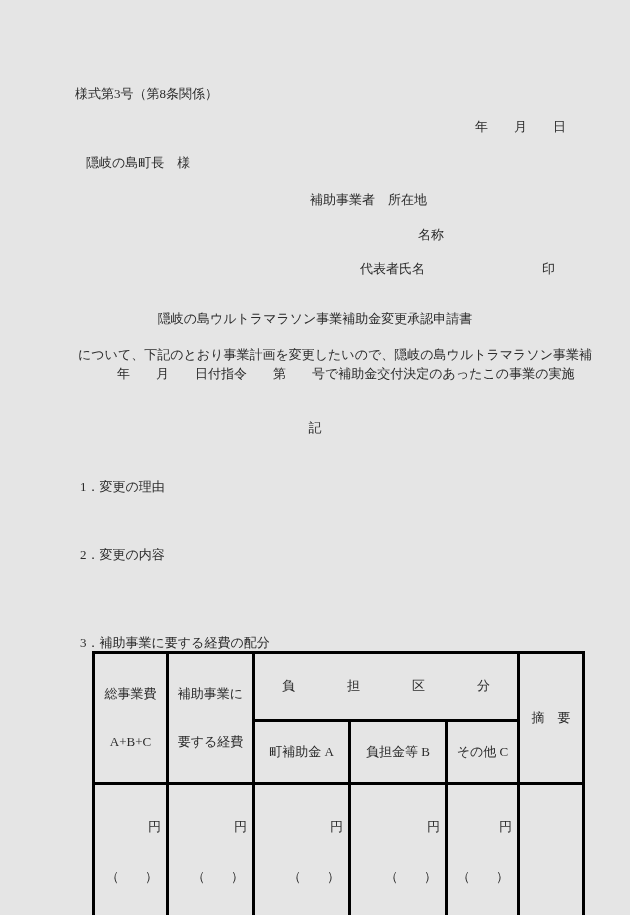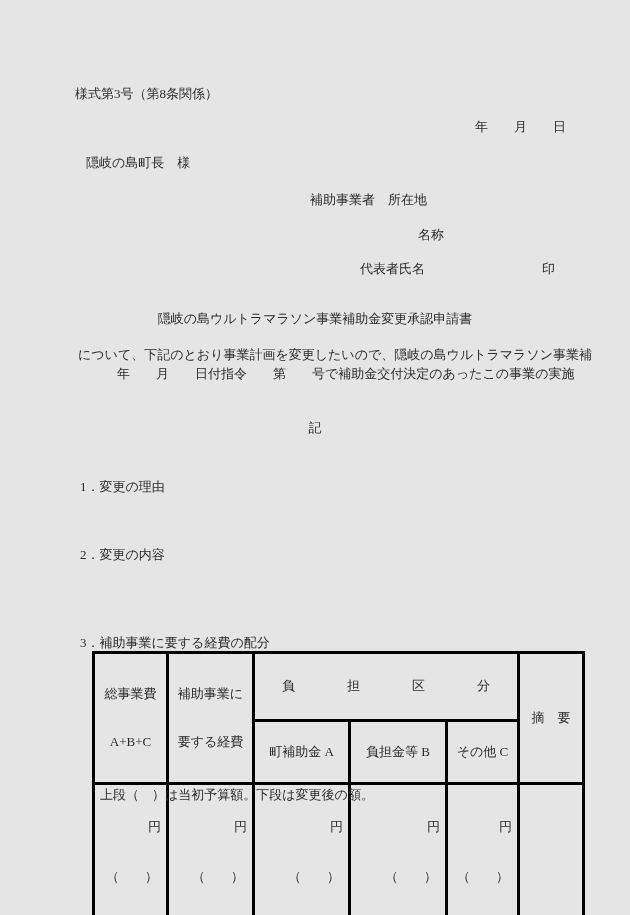--- a/index.html
+++ b/index.html
@@ -157,15 +157,14 @@
           <div class="paren-line">
             <span>（</span>
             <span>）</span>
           </div>
         </td>
         <td class="data-cell"></td>
       </tr>
     </tbody>
   </table>
 
-  <div class="abs footnote">上段（　）は当初予算額。下段は変更後の額。</div>
 
 </div>
 
 </body></html>

